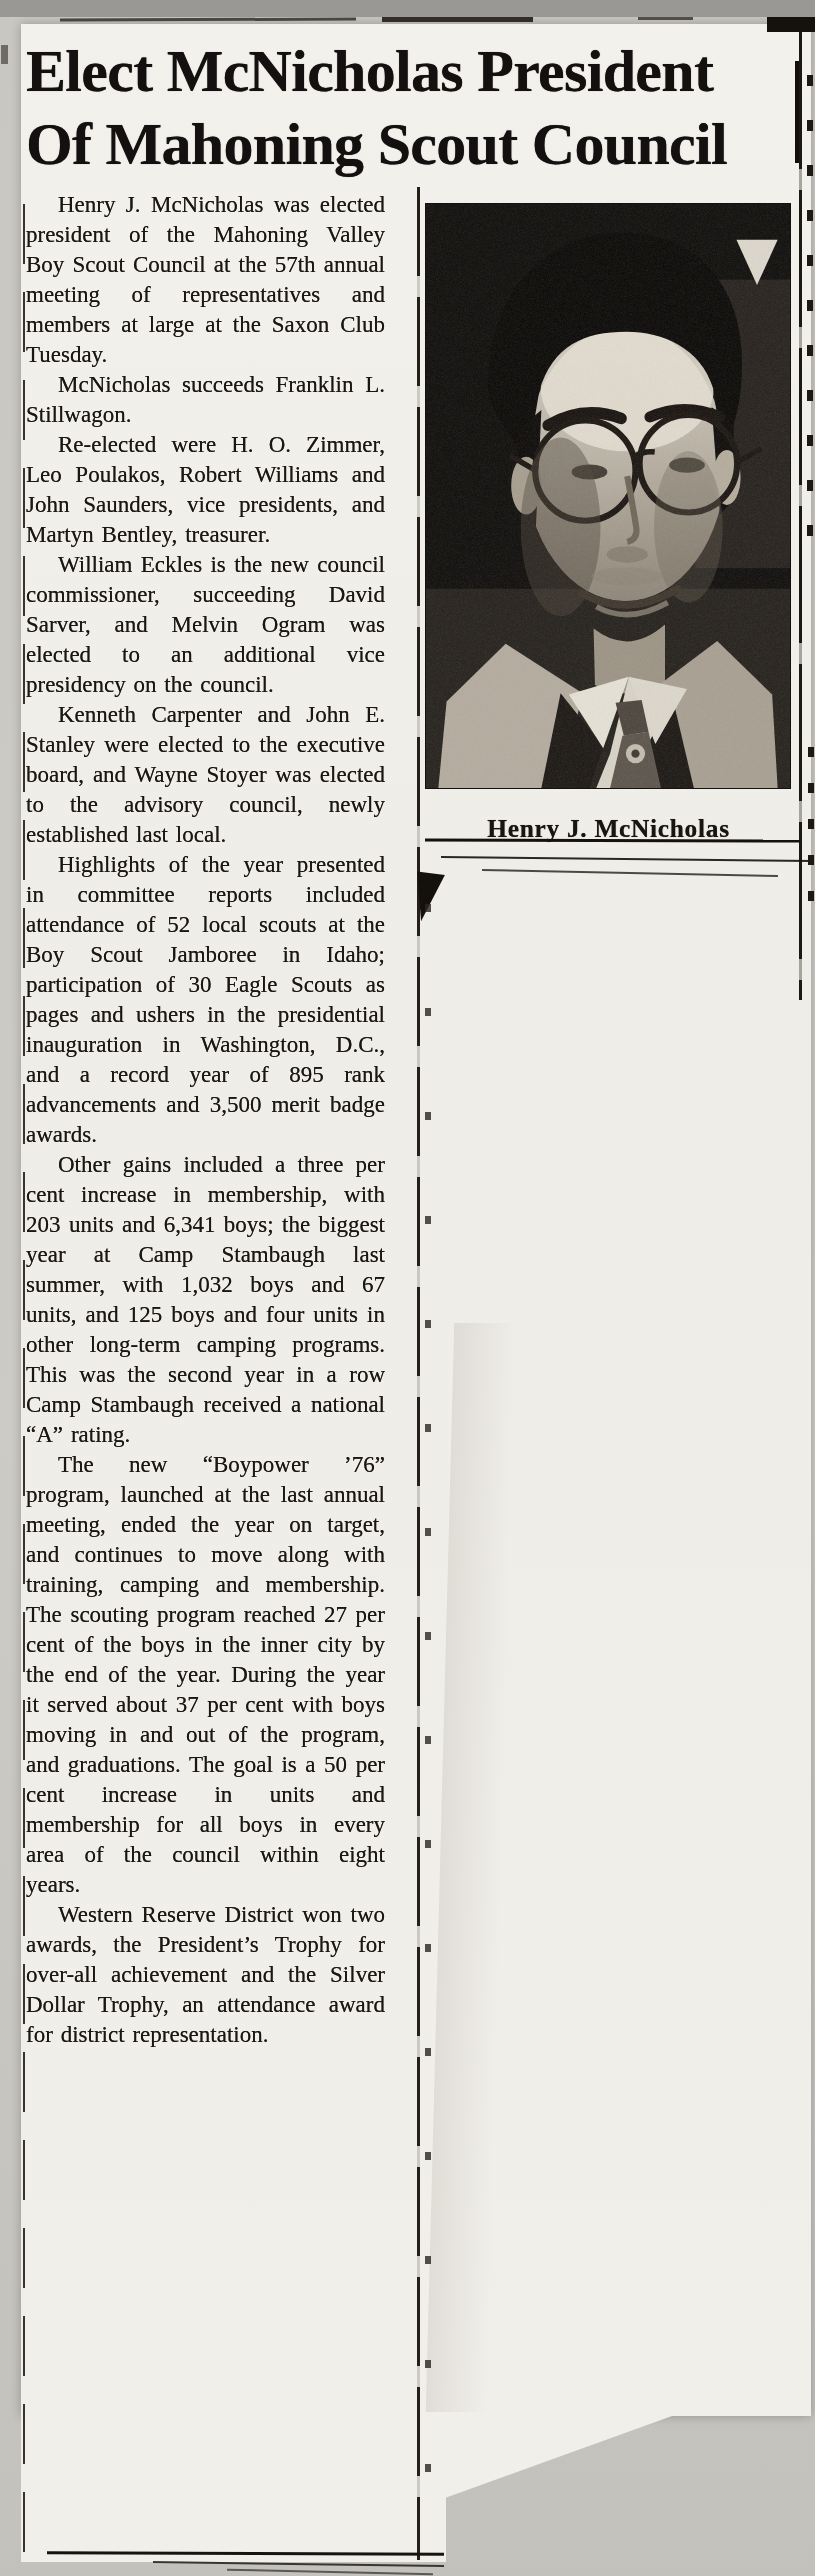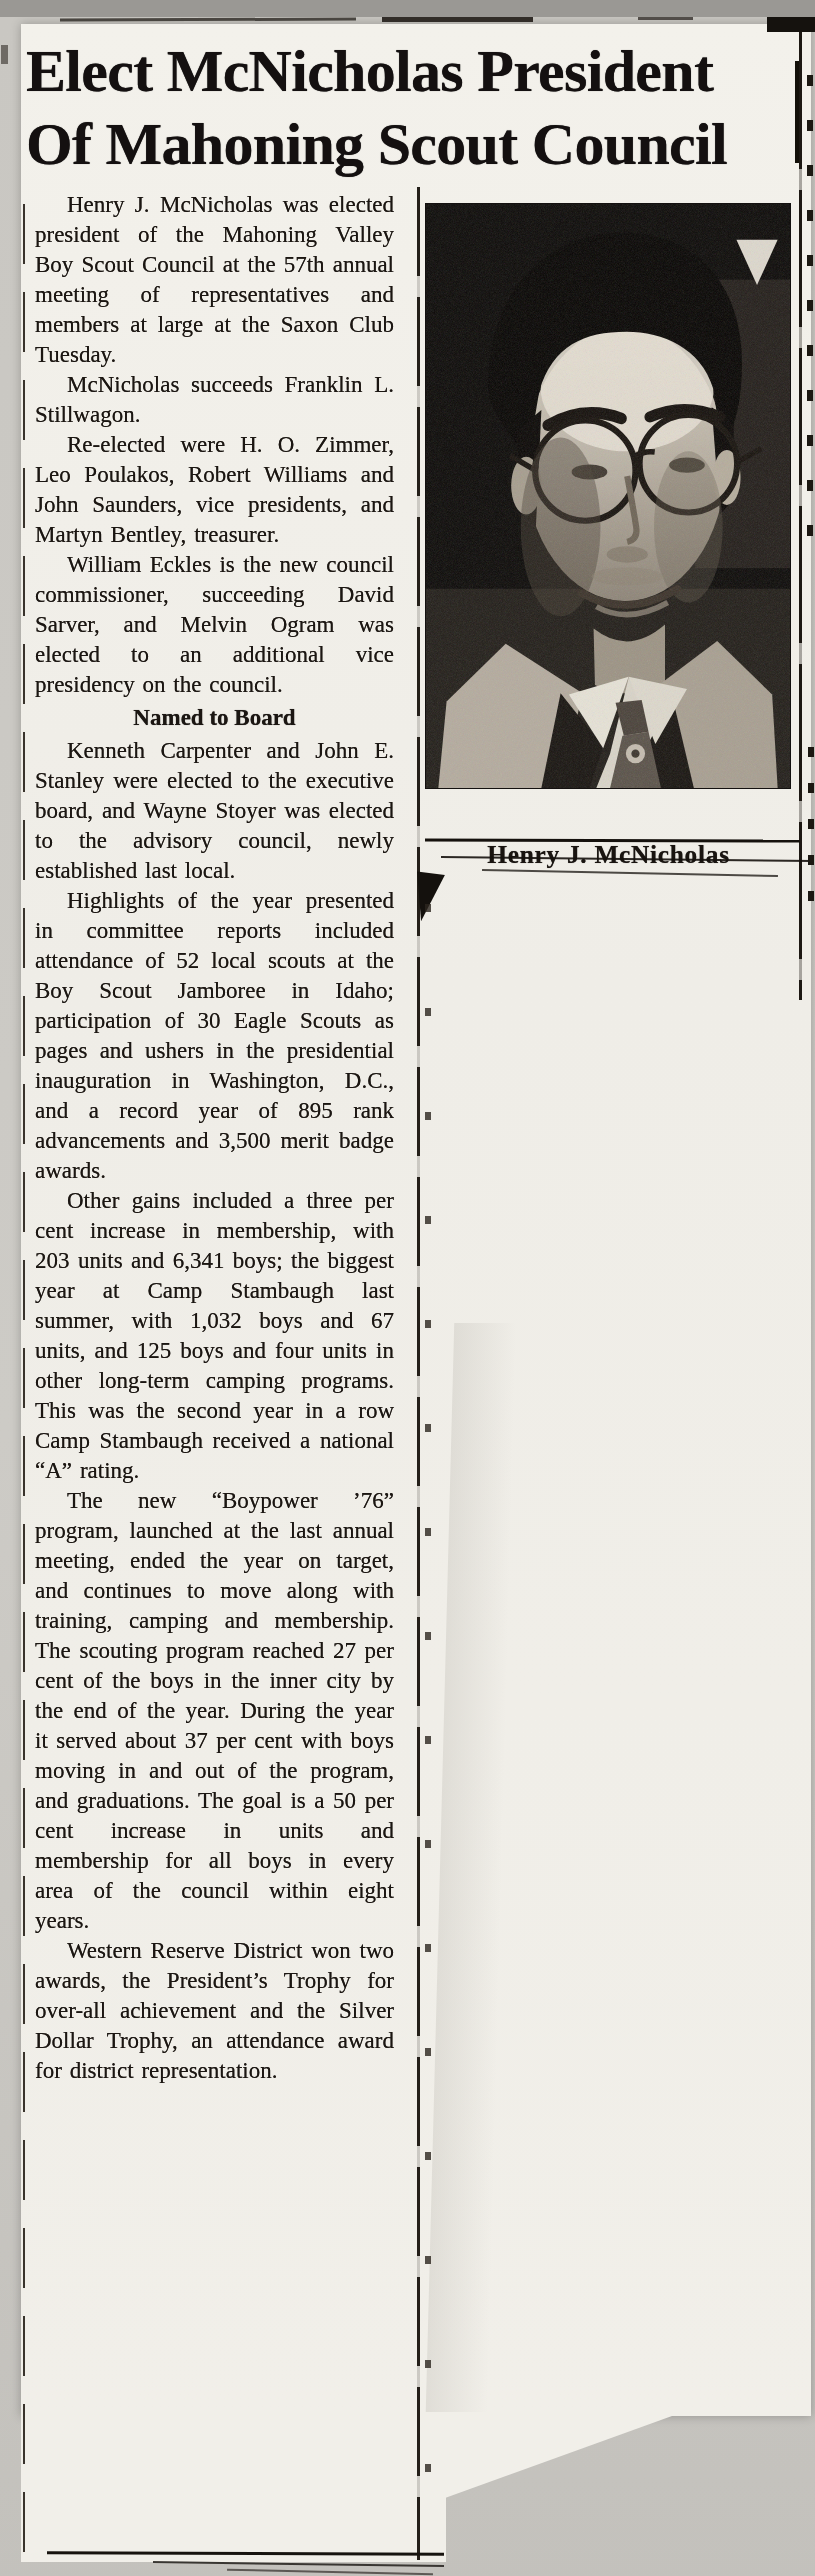--- a/index.html
+++ b/index.html
@@ -18,39 +18,39 @@
   .paper-wedge{left:445px;top:2399px;width:227px;height:82px;
     clip-path:polygon(0 0,100% 0,0 100%);}
   .crease{position:absolute;left:440px;top:1306px;width:62px;height:1089px;
     background:linear-gradient(90deg,rgba(120,115,105,.14),rgba(120,115,105,0));
     transform:skewX(-1.5deg);}
   
   .headline{position:absolute;left:26px;top:18px;width:777px;color:#141010;}
   .headline .hl{font-size:60px;font-weight:bold;line-height:73px;
     letter-spacing:-0.7px;white-space:nowrap;text-shadow:0 0 0.7px rgba(0,0,0,.8);}
   
-  .column{position:absolute;left:15px;top:173px;width:399px;height:2364px;
+  .column{position:absolute;left:6px;top:173px;width:399px;height:2364px;
     overflow:hidden;padding:0 20px;box-sizing:border-box;color:#1b1612;}
   .para{margin:0;font-size:23px;line-height:30px;text-align:justify;
     text-indent:32px;word-spacing:2.1px;text-shadow:0 0 0.5px rgba(20,15,10,.75);}
   .subhead{margin:2.1px 0;font-size:23px;line-height:32px;font-weight:bold;
     text-align:center;text-indent:0;text-shadow:0 0 0.7px rgba(0,0,0,.8);}
   
   .rule-v{position:absolute;}
   .rule-left{left:23px;top:187px;width:2.1px;height:2348px;
     background:repeating-linear-gradient(180deg,#39332c 0 60px,rgba(57,51,44,0) 60px 88px);}
   .rule-right{left:417px;top:170px;width:2.7px;height:2373px;
     background:repeating-linear-gradient(180deg,#241f19 0 89px,rgba(36,31,25,.18) 89px 110px);}
   .rule-far-right{left:799px;top:15px;width:2.7px;height:968px;
     background:repeating-linear-gradient(180deg,#1d1813 0 137px,rgba(29,24,19,.35) 137px 158px);}
   
   .photo{position:absolute;left:426px;top:187px;width:364px;height:584px;
     background:#0c0a08;outline:1.4px solid #141110;}
   .photo svg{display:block;width:100%;height:100%;}
-  .caption{position:absolute;left:423px;top:823px;width:371px;text-align:center;
+  .caption{position:absolute;left:423px;top:797px;width:371px;text-align:center;
     font-size:25.4px;font-weight:bold;color:#191410;letter-spacing:0.7px;
     text-shadow:0 0 0.7px rgba(0,0,0,.7);}
   .cap-rule{position:absolute;background:#15110d;height:2.7px;}
   .cap-rule-1{left:425px;top:822px;width:375px;transform:rotate(.15deg);}
   .cap-rule-2{left:441px;top:841px;width:371px;height:2.1px;transform:rotate(.6deg);opacity:.9;}
   .cap-rule-3{left:482px;top:855px;width:296px;height:2.1px;transform:rotate(1.2deg);opacity:.75;}
   .arrow-mark{position:absolute;left:414px;top:856px;width:0;height:0;
     border-left:10.3px solid transparent;border-right:18px solid transparent;
     border-top:49px solid #14110d;transform:rotate(7deg);}
   
@@ -97,21 +97,20 @@
 
   <div class="rule-v rule-left"></div>
   <div class="rule-v rule-right"></div>
   <div class="rule-v rule-far-right"></div>
 
   <div class="column">
       <p class="para">Henry J. McNicholas was elected president of the Mahoning Valley Boy Scout Council at the 57th annual meeting of representatives and members at large at the Saxon Club Tuesday.</p>
       <p class="para">McNicholas succeeds Franklin L. Stillwagon.</p>
       <p class="para">Re-elected were H. O. Zimmer, Leo Poulakos, Robert Williams and John Saunders, vice presidents, and Martyn Bentley, treasurer.</p>
       <p class="para">William Eckles is the new council commissioner, succeeding David Sarver, and Melvin Ogram was elected to an additional vice presidency on the council.</p>
-      <h3 class="subhead">Named to Board</h3>
       <p class="para">Kenneth Carpenter and John E. Stanley were elected to the executive board, and Wayne Stoyer was elected to the advisory council, newly established last local.</p>
       <p class="para">Highlights of the year presented in committee reports included attendance of 52 local scouts at the Boy Scout Jamboree in Idaho; participation of 30 Eagle Scouts as pages and ushers in the presidential inauguration in Washington, D.C., and a record year of 895 rank advancements and 3,500 merit badge awards.</p>
       <p class="para">Other gains included a three per cent increase in membership, with 203 units and 6,341 boys; the biggest year at Camp Stambaugh last summer, with 1,032 boys and 67 units, and 125 boys and four units in other long-term camping programs. This was the second year in a row Camp Stambaugh received a national “A” rating.</p>
       <p class="para">The new “Boypower ’76” program, launched at the last annual meeting, ended the year on target, and continues to move along with training, camping and membership. The scouting program reached 27 per cent of the boys in the inner city by the end of the year. During the year it served about 37 per cent with boys moving in and out of the program, and graduations. The goal is a 50 per cent increase in units and membership for all boys in every area of the council within eight years.</p>
       <p class="para">Western Reserve District won two awards, the President’s Trophy for over-all achievement and the Silver Dollar Trophy, an attendance award for district representation.</p>
     </div>
 
   <div class="photo">
     <svg viewBox="0 0 530 850" preserveAspectRatio="none">
       <defs>

